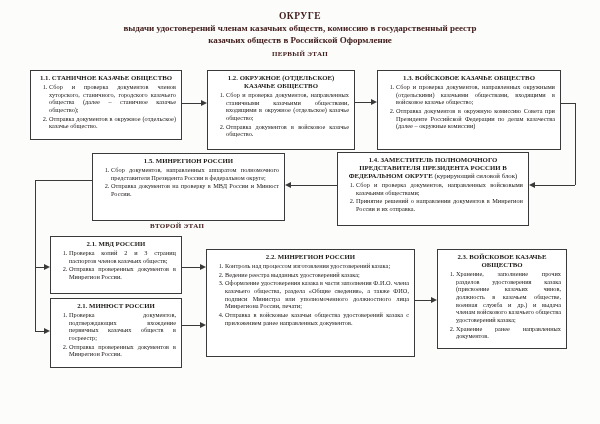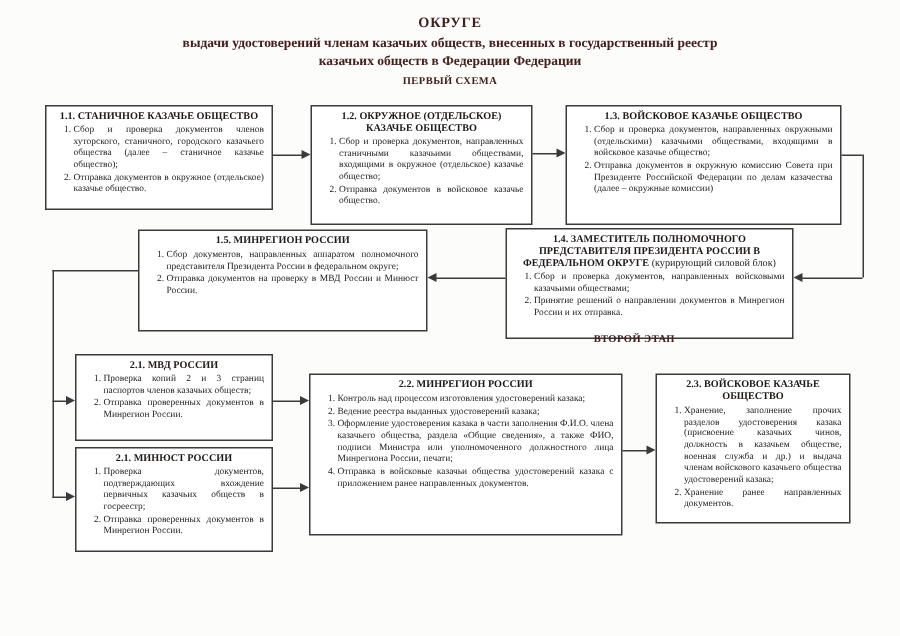--- a/index.html
+++ b/index.html
@@ -12,21 +12,21 @@
     position:relative;width:600px;height:424px;margin:0 auto;
     background:#fcfcfb;overflow:hidden;
     font-family:"Liberation Serif","DejaVu Serif",serif;
     color:var(--txt);
   }
   .hdr{position:absolute;left:0;width:600px;text-align:center;color:var(--ttl);font-weight:bold;}
   #t-main{top:11px;font-size:9.5px;letter-spacing:.5px;}
   #t-sub1{top:23px;font-size:9px;}
   #t-sub2{top:35px;font-size:9px;}
   #stage1{top:50px;font-size:7px;letter-spacing:.3px;}
-  #stage2{position:absolute;left:150px;width:300px;top:222px;text-align:right;font-weight:bold;font-size:7px;color:var(--ttl);letter-spacing:.3px;}
+  #stage2{position:absolute;left:150px;width:300px;top:222px;text-align:left;font-weight:bold;font-size:7px;color:var(--ttl);letter-spacing:.3px;}
   .box{
     position:absolute;border:1px solid var(--ln);background:#fff;
     padding:3px 5px 2px 5px;box-sizing:border-box;
   }
   .bt{font-weight:bold;font-size:6.8px;text-align:center;line-height:1.18;margin-bottom:1px;}
   .bt .nrm{font-weight:normal;}
   .box ol{margin:0;padding:0 0 0 13px;font-size:6.3px;line-height:1.22;text-align:justify;}
   .box ol li{margin:0 0 1px 0;padding:0;}
   
   #b11{left:30px;top:70px;width:152px;height:70px;}
@@ -44,23 +44,23 @@
   .ah{position:absolute;width:0;height:0;border-top:3.5px solid transparent;border-bottom:3.5px solid transparent;}
   .ah.r{border-left:6px solid var(--ln);}
   .ah.l{border-right:6px solid var(--ln);}
 </style>
 </head>
 <body>
 
 <div id="page">
 
   <div class="hdr" id="t-main">ОКРУГЕ</div>
-  <div class="hdr" id="t-sub1">выдачи удостоверений членам казачьих обществ, внесенных в государственный реестр</div>
-  <div class="hdr" id="t-sub2">казачьих обществ в Федерации Федерации</div>
-  <div class="hdr" id="stage1">ПЕРВЫЙ СХЕМА</div>
+  <div class="hdr" id="t-sub1">выдачи удостоверений членам казачьих обществ, комиссию в государственный реестр</div>
+  <div class="hdr" id="t-sub2">казачьих обществ в Российской Оформление</div>
+  <div class="hdr" id="stage1">ПЕРВЫЙ ЭТАП</div>
 
   <div class="box" id="b11">
     <div class="bt">1.1. СТАНИЧНОЕ КАЗАЧЬЕ ОБЩЕСТВО</div>
     <ol>
       <li>Сбор и проверка документов членов хуторского, станичного, городского казачьего общества (далее – станичное казачье общество);</li>
       <li>Отправка документов в окружное (отдельское) казачье общество.</li>
     </ol>
   </div>
 
   <div class="box" id="b12">

